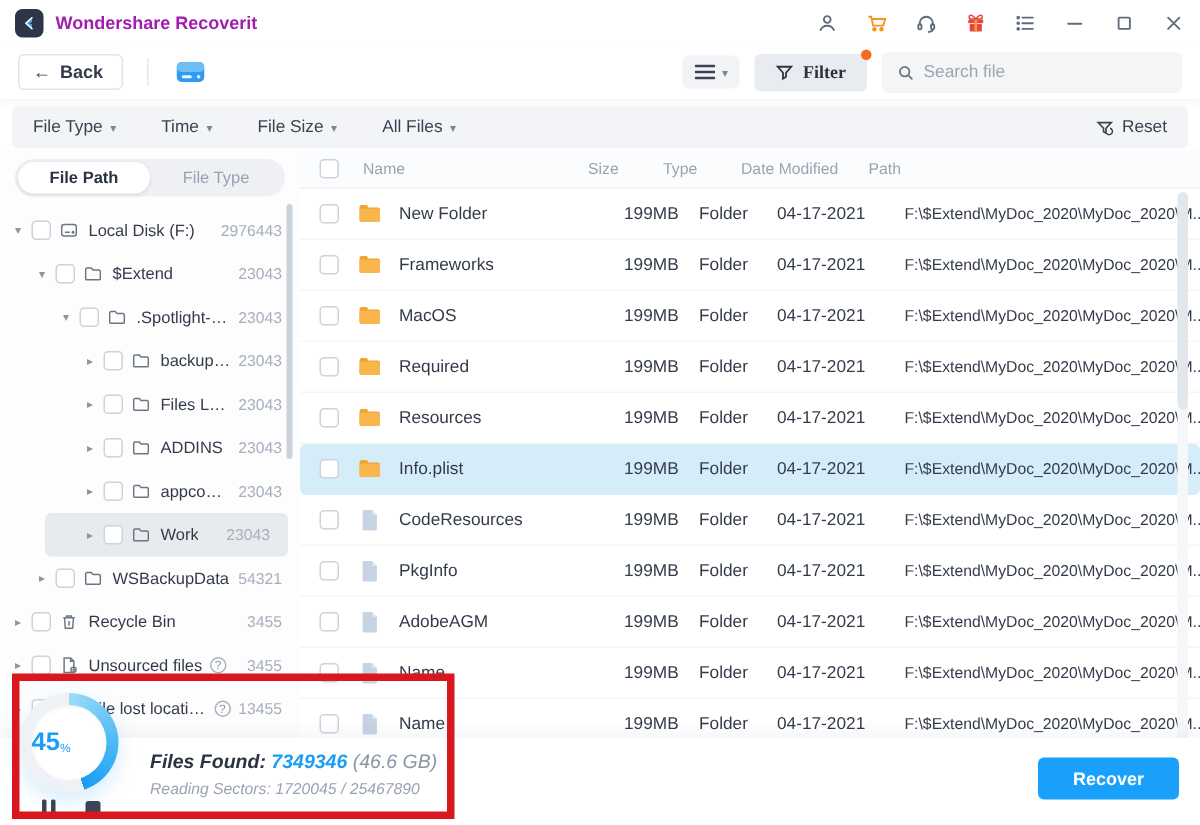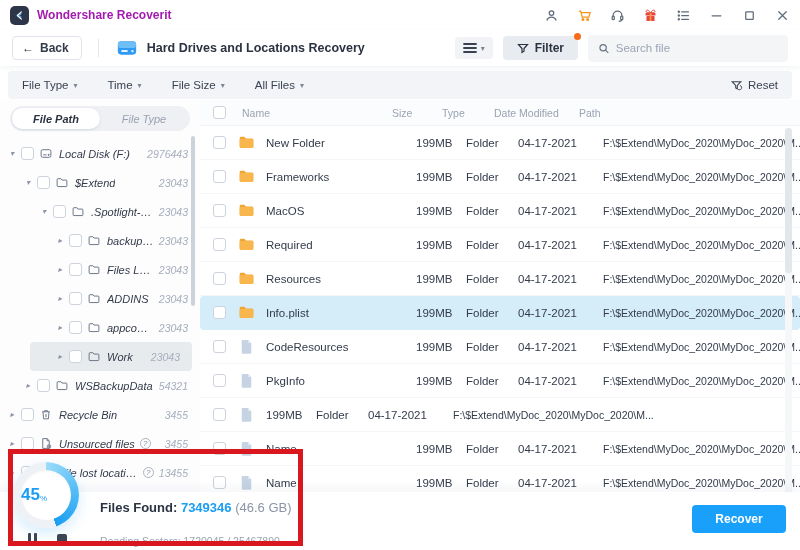--- a/index.html
+++ b/index.html
@@ -17,35 +17,35 @@
   .ti svg { width:15px; height:15px; }
 
   
   .toolbar { height:36px; display:flex; align-items:center; padding:0 12px; background:#fff; box-shadow:0 2px 5px rgba(40,60,90,0.06); position:relative; z-index:5; }
   .back-btn { display:flex; align-items:center; gap:6px; border:1px solid #e0e4ea; background:#fff; border-radius:4px; padding:4px 12px 4px 9px; font-size:12px; font-weight:bold; color:#333b4a; font-family:inherit; cursor:pointer; }
   .vdiv { width:1px; height:18px; background:#e4e8ee; margin:0 16px; }
   .drive-ico { width:24px; height:20px; margin-right:8px; }
   .page-title { font-size:12.5px; font-weight:bold; color:#2b3342; }
   .tool-right { margin-left:auto; display:flex; align-items:center; gap:10px; }
   .view-btn { display:flex; align-items:center; gap:4px; background:#f1f3f6; border:none; border-radius:4px; padding:5px 8px; cursor:pointer; }
-  .filter-btn { position:relative; display:flex; align-items:center; gap:6px; background:#e8ecf1; border:none; border-radius:4px; padding:5px 14px; font-size:12px; font-weight:bold; color:#2b3342; font-family:Liberation Sans, sans-serif; cursor:pointer; }
+  .filter-btn { position:relative; display:flex; align-items:center; gap:6px; background:#e8ecf1; border:none; border-radius:4px; padding:5px 14px; font-size:12px; font-weight:bold; color:#2b3342; font-family:Liberation Serif, serif; cursor:pointer; }
   .filter-dot { position:absolute; top:-3px; right:-3px; width:7px; height:7px; border-radius:50%; background:#f76b1c; }
   .search-box { display:flex; align-items:center; gap:6px; background:#f3f5f7; border-radius:4px; padding:0 10px; height:27px; width:200px; }
   .search-box input { border:none; outline:none; background:transparent; font-size:11.5px; color:#333; width:100%; font-family:Liberation Sans, sans-serif; }
   .search-box input::placeholder { color:#9aa5b5; }
 
   
   .filterbar { margin:5px 8px 0 8px; height:28px; background:#f2f4f7; border-radius:4px; display:flex; align-items:center; padding:0 14px; gap:30px; }
   .fdrop { font-size:11.5px; color:#3a4252; display:flex; align-items:center; gap:5px; cursor:pointer; }
   .chev { font-size:8px; color:#7c8698; }
   .reset-btn { margin-left:auto; display:flex; align-items:center; gap:5px; background:none; border:none; font-size:11.5px; color:#3a4252; font-family:inherit; cursor:pointer; }
 
   
   .content { position:absolute; top:100px; left:0; right:0; bottom:0; display:flex; }
-  .sidebar { width:200px; position:relative; background:#fdfdfe;font-style:italic; }
+  .sidebar { width:200px; position:relative; background:#fdfdfe; }
   .tabs { margin:6px 10px 8px 10px; background:#eef0f4; border-radius:14px; height:25px; display:flex; padding:2px; }
   .tab { flex:1; display:flex; align-items:center; justify-content:center; font-size:11px; color:#99a2b1; border-radius:12px; cursor:pointer; }
   .tab.active { background:#fff; color:#2b3342; font-weight:bold; box-shadow:0 1px 3px rgba(30,50,80,0.12); }
   .tree-item { height:29px; display:flex; align-items:center; gap:5px; font-size:11px; color:#333b4a; cursor:pointer; }
   .tree-item.selected { background:#e8ebee; border-radius:4px; margin-right:8px; }
   .tw { width:8px; font-size:8px; color:#8b95a5; text-align:center; flex-shrink:0; }
   .cb { width:13px; height:13px; border:1px solid #ccd3dd; border-radius:3px; background:#fff; flex-shrink:0; }
   .tree-ico { width:15px; height:14px; flex-shrink:0; display:flex; }
   .tree-ico svg { width:14px; height:13px; }
   .tl { white-space:nowrap; overflow:hidden; text-overflow:ellipsis; }
@@ -69,25 +69,25 @@
   .table-scroll-track { position:absolute; right:8px; top:28px; width:7px; height:440px; background:#f5f7f9; border-radius:4px; }
   .table-scroll-thumb { position:absolute; right:8px; top:28px; width:7px; height:145px; background:#e2e7ec; border-radius:4px; }
 
   
   .footer { position:absolute; left:0; right:0; bottom:0; height:58px; background:#fff; box-shadow:0 -4px 10px rgba(40,60,90,0.05); z-index:10; }
   .recover-btn { position:absolute; right:14px; bottom:17px; width:94px; height:28px; background:#18a0fb; color:#fff; border:none; border-radius:4px; font-size:12px; font-weight:bold; font-family:inherit; cursor:pointer; z-index:12; }
   .progress-wrap { position:absolute; left:13px; top:462px; width:66px; height:66px; border-radius:50%; background:conic-gradient(#9bdcf9 0deg, #55bdf5 80deg, #189df3 162deg, #eef1f5 162deg 360deg); display:flex; align-items:center; justify-content:center; box-shadow:0 6px 14px rgba(27,157,243,0.18); z-index:15; }
   .progress-inner { width:50px; height:50px; border-radius:50%; background:#fff; display:flex; align-items:center; justify-content:flex-start; box-shadow:inset 0 1px 3px rgba(0,0,0,0.05); }
   .pct-num { font-size:17px; font-weight:bold; color:#1b9df3; }
   .pct-sign { font-size:8px; color:#1b9df3; margin-top:6px; }
-  .status-text { position:absolute; left:100px; top:500px; z-index:15; }
+  .status-text { position:absolute; left:100px; top:500px; z-index:15;font-style:italic; }
   .ff-line { font-size:13px; font-weight:bold; color:#2b3342; }
   .ff-count { color:#1b9df3; }
   .ff-size { color:#8b95a5; font-weight:normal; }
-  .rs-line { margin-top:20px; font-size:10.5px; color:#9aa3b2; }
+  .rs-line { margin-top:5px; font-size:10.5px; color:#9aa3b2; }
   .scan-controls { position:absolute; left:28px; top:533px; display:flex; gap:20px; z-index:16; }
   .pause-btn { display:flex; gap:3px; cursor:pointer; }
   .pause-btn i { width:3px; height:11px; background:#3c4556; border-radius:1px; display:block; }
   .stop-btn { width:10px; height:10px; background:#3c4556; border-radius:2px; margin-top:1px; cursor:pointer; }
 
   
   .red-box { position:absolute; left:8px; top:449px; width:295px; height:97px; border:5px solid #d9171e; z-index:40; pointer-events:none; }
 </style>
 </head>
 <body>
@@ -163,21 +163,20 @@
         <span>←</span>
         <span>Back</span>
       </button>
     <div class="vdiv"></div>
     <svg class="drive-ico" viewBox="0 0 28 24">
         <rect x="3" y="4" width="22" height="16" rx="4" fill="#2f9bf2"></rect>
         <rect x="3" y="4" width="22" height="8" rx="4" fill="#6fbef6"></rect>
         <rect x="7" y="14.5" width="8" height="2.4" rx="1.2" fill="#fff" opacity="0.9"></rect>
         <circle cx="20.5" cy="15.7" r="1.4" fill="#fff" opacity="0.9"></circle>
       </svg>
-    <span class="page-title">Hard Drives and Locations Recovery</span>
     <div class="tool-right">
       <button class="view-btn">
         <svg width="14" height="12" viewBox="0 0 14 12" stroke="#3a4252" stroke-width="1.8" stroke-linecap="round">
             <path d="M1 2h12M1 6h12M1 10h12"></path>
           </svg>
         <span class="chev">▾</span>
       </button>
       <button class="filter-btn">
         <svg width="12" height="12" viewBox="0 0 24 24" fill="none" stroke="#2b3342" stroke-width="2.4">
             <path d="M3 5h18l-7 8v5.5L10 21v-8Z"></path>
@@ -518,20 +517,21 @@
           <div class="trow">
             <span class="c-check">
               <span class="cb"></span>
             </span>
             <span class="c-icon">
               <svg viewBox="0 0 24 22">
                 <path d="M6 1.5h8.5L19 6v14a1.5 1.5 0 0 1-1.5 1.5h-11A1.5 1.5 0 0 1 5 20V3a1.5 1.5 0 0 1 1-1.5Z" fill="#c6d3e2"></path>
                 <path d="M14.5 1.5 19 6h-4.5Z" fill="#e4ecf4"></path>
               </svg>
             </span>
+            <span class="c-name">AdobeAGM</span>
             <span class="c-size">199MB</span>
             <span class="c-type">Folder</span>
             <span class="c-date">04-17-2021</span>
             <span class="c-path">F:\$Extend\MyDoc_2020\MyDoc_2020\M...</span>
           </div>
           <div class="trow">
             <span class="c-check">
               <span class="cb"></span>
             </span>
             <span class="c-icon">

